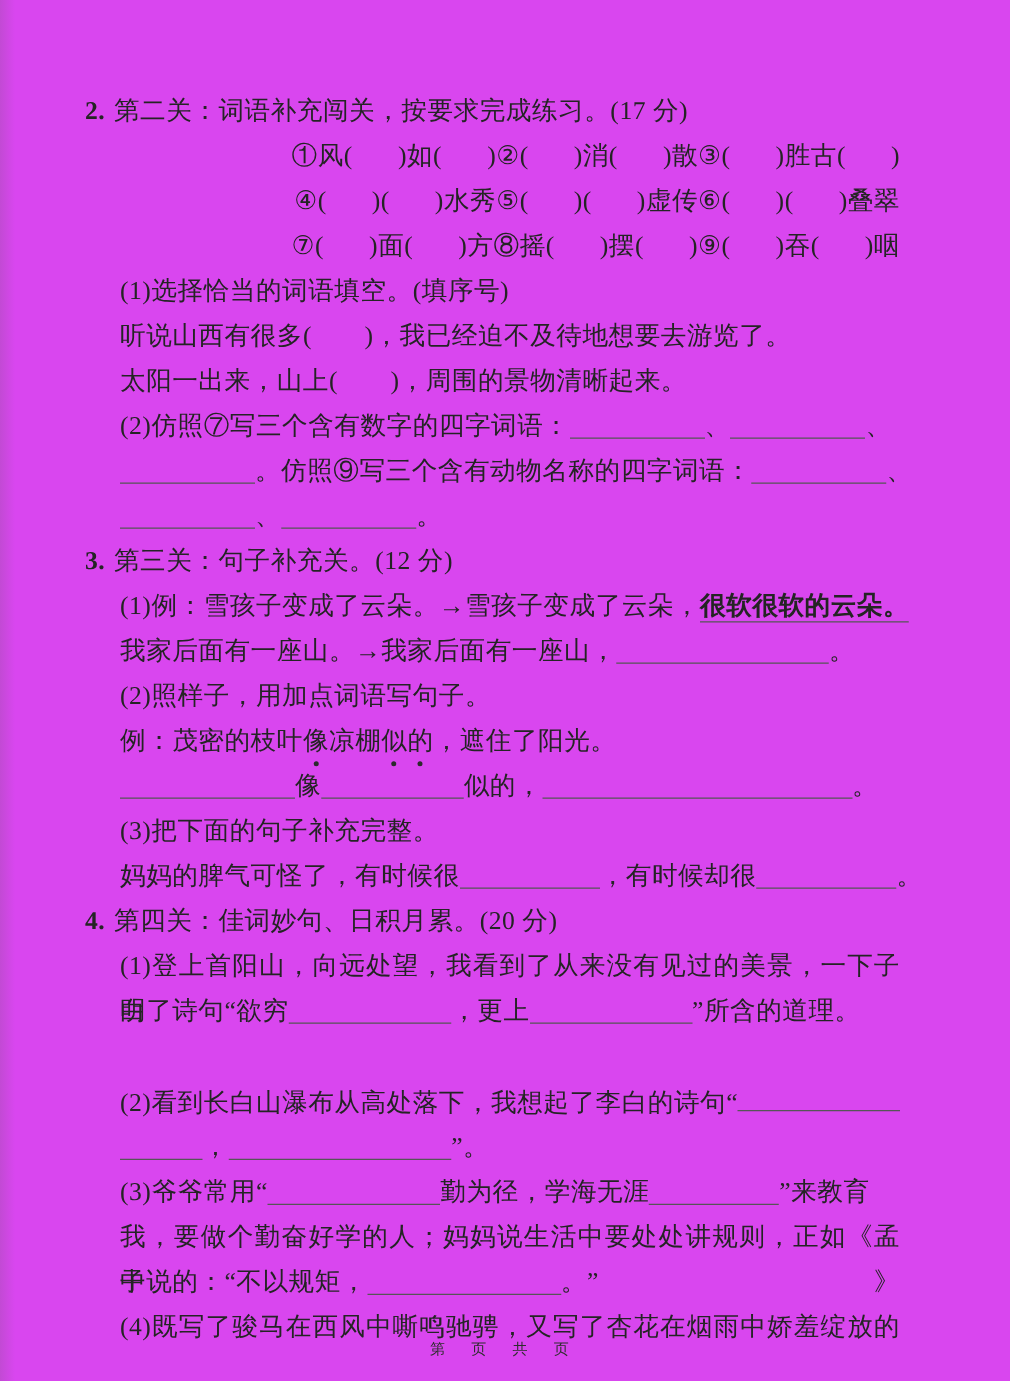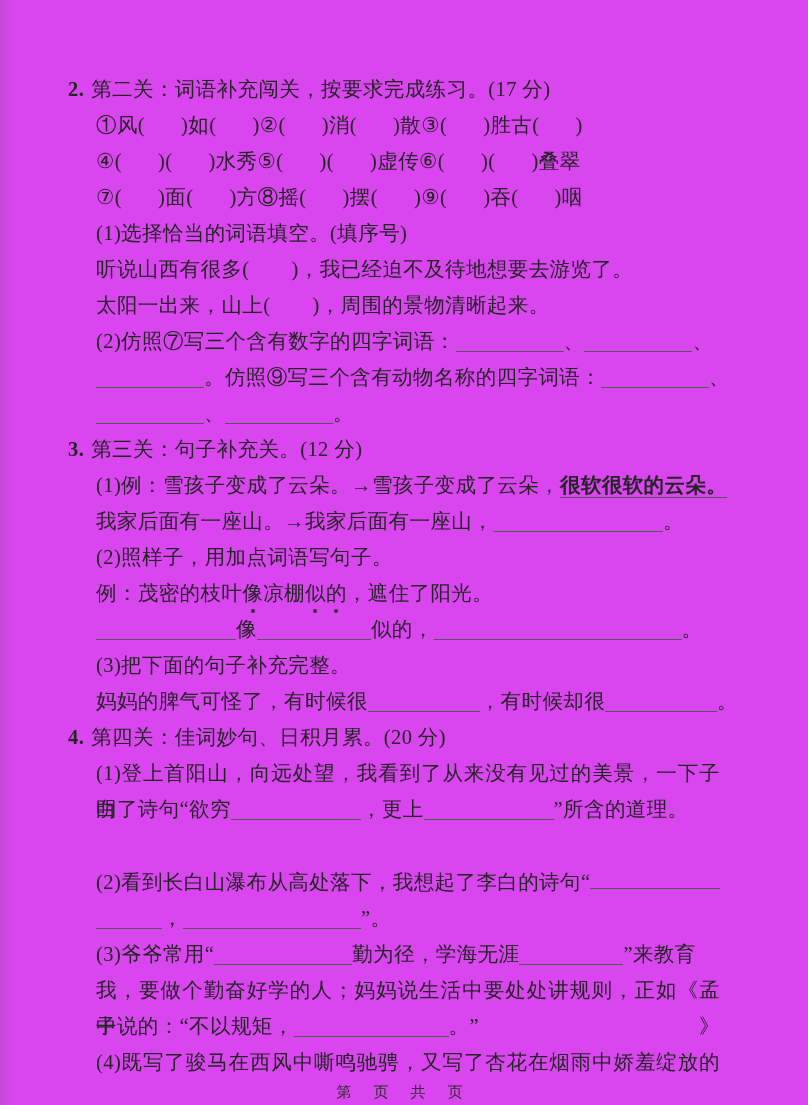--- a/index.html
+++ b/index.html
@@ -11,41 +11,41 @@
   }
   .page::before { 
     content:""; position:absolute; left:0; top:0; bottom:0; width:12px;
     background:linear-gradient(to right, rgba(90,90,90,0.18), rgba(90,90,90,0));
     pointer-events:none;
   }
   .content { position:absolute; top:71px; left:68px; width:652px; }
   .line { height:36px; line-height:36px; font-size:20.5px; white-space:nowrap; letter-spacing:0.4px; }
   .sub  { padding-left:28px; }
   .item .num { font-weight:bold; margin-right:7px; }
-  .row  { display:flex; justify-content:flex-start; padding-left:28px; }
+  .row  { display:flex; justify-content:flex-end; padding-left:28px; }
   .fill { white-space:normal; text-align:justify; text-align-last:justify; }
   .flexline { display:flex; align-items:baseline;margin-top:37px; }
   .blank {
     display:inline-block; height:24px; vertical-align:-4px;
     border-bottom:1.4px solid #565656;
   }
   .blank.grow { flex:1 1 auto; }
   .pgap { display:inline-block; }
   .utext { border-bottom:1.4px solid #565656; padding-bottom:1px;font-weight:bold; }
   .em-char { position:relative; display:inline-block; }
   .em-char::after {
     content:""; position:absolute; left:50%; bottom:-2px;
     width:4px; height:4px; margin-left:-2px; border-radius:50%;
     background:#2b2b2b;
   }
   .footer {
-    position:absolute; left:0; right:0; bottom:3px;
-    text-align:center; font-size:15px; letter-spacing:9px;
+    position:absolute; left:0; right:0; bottom:17px;
+    text-align:center; font-size:12px; letter-spacing:9px;
     color:#2e2e2e;
-    font-family:Liberation Sans, sans-serif;
+    font-family:Liberation Serif, serif;
   }
 </style>
 </head>
 <body>
 
 <div class="page">
   <div class="content" id="content">
       <div class="line item"><span class="num">2.</span><span class="txt">第二关：词语补充闯关，按要求完成练习。(17 分)</span></div>
       <div class="line row">
         <span><span class="txt">①风</span><span><span>(</span><span class="pgap" style="width: 36px;"></span><span>)</span></span><span class="txt">如</span><span><span>(</span><span class="pgap" style="width: 36px;"></span><span>)</span></span></span>

